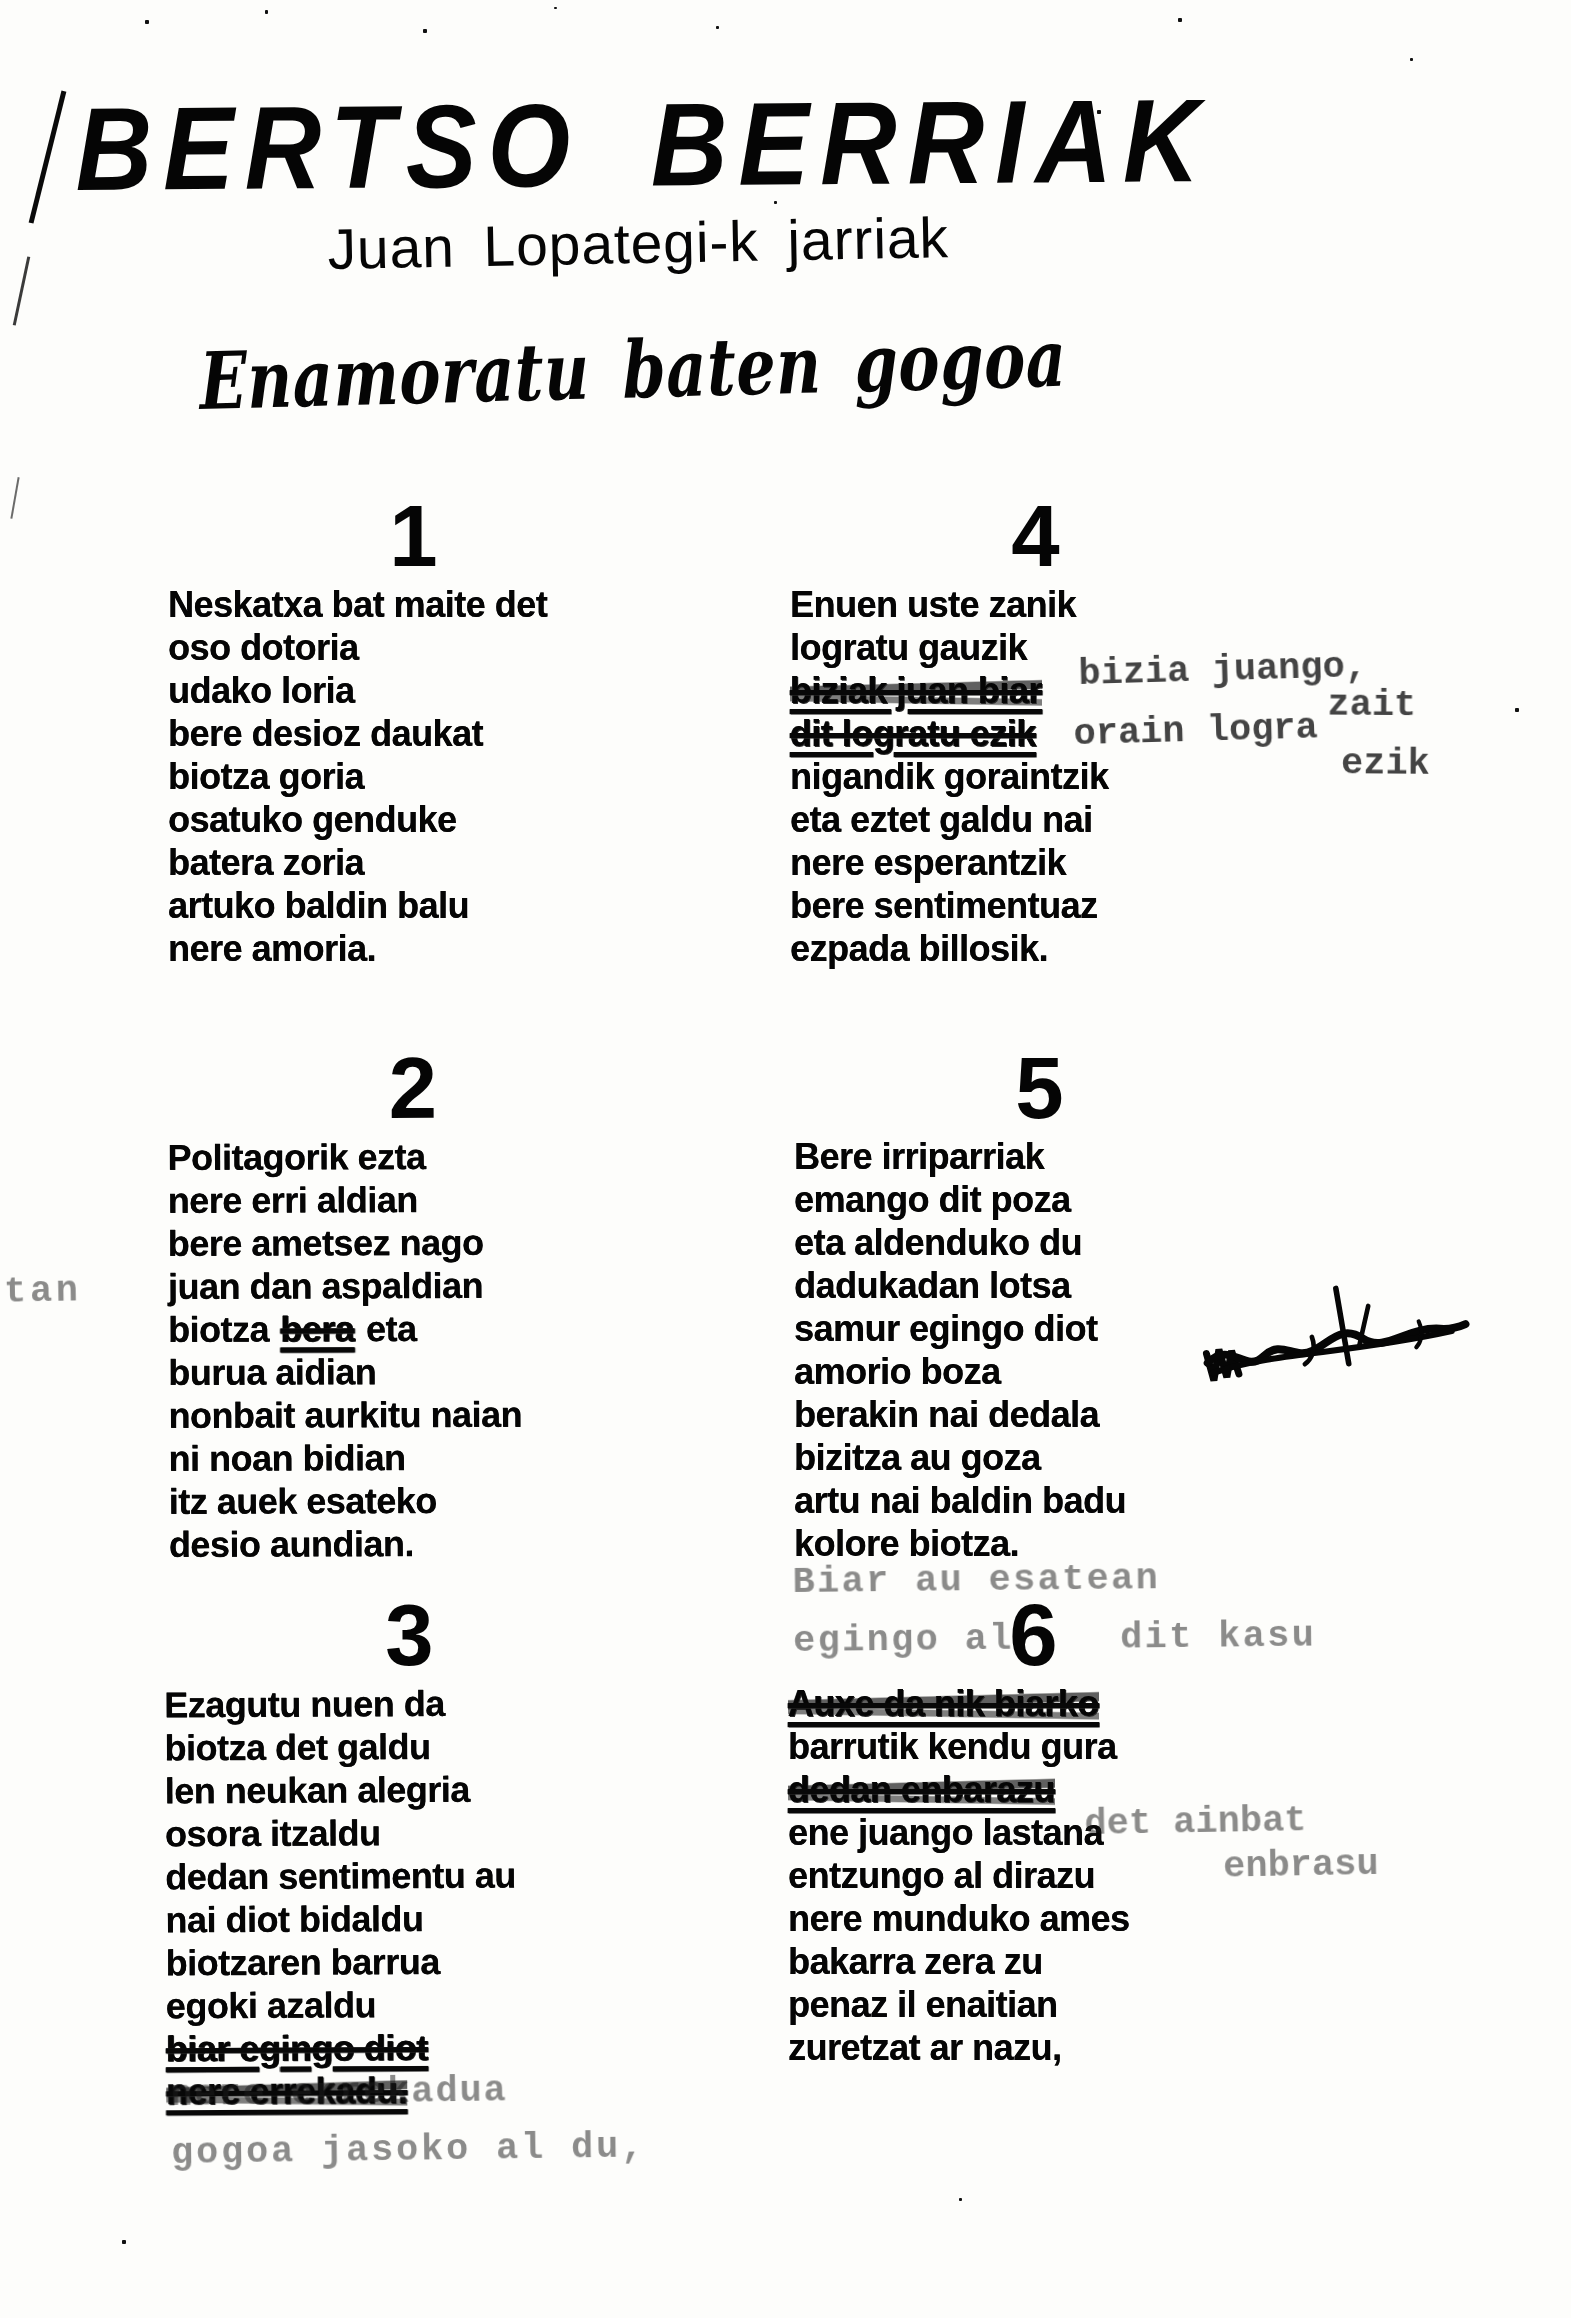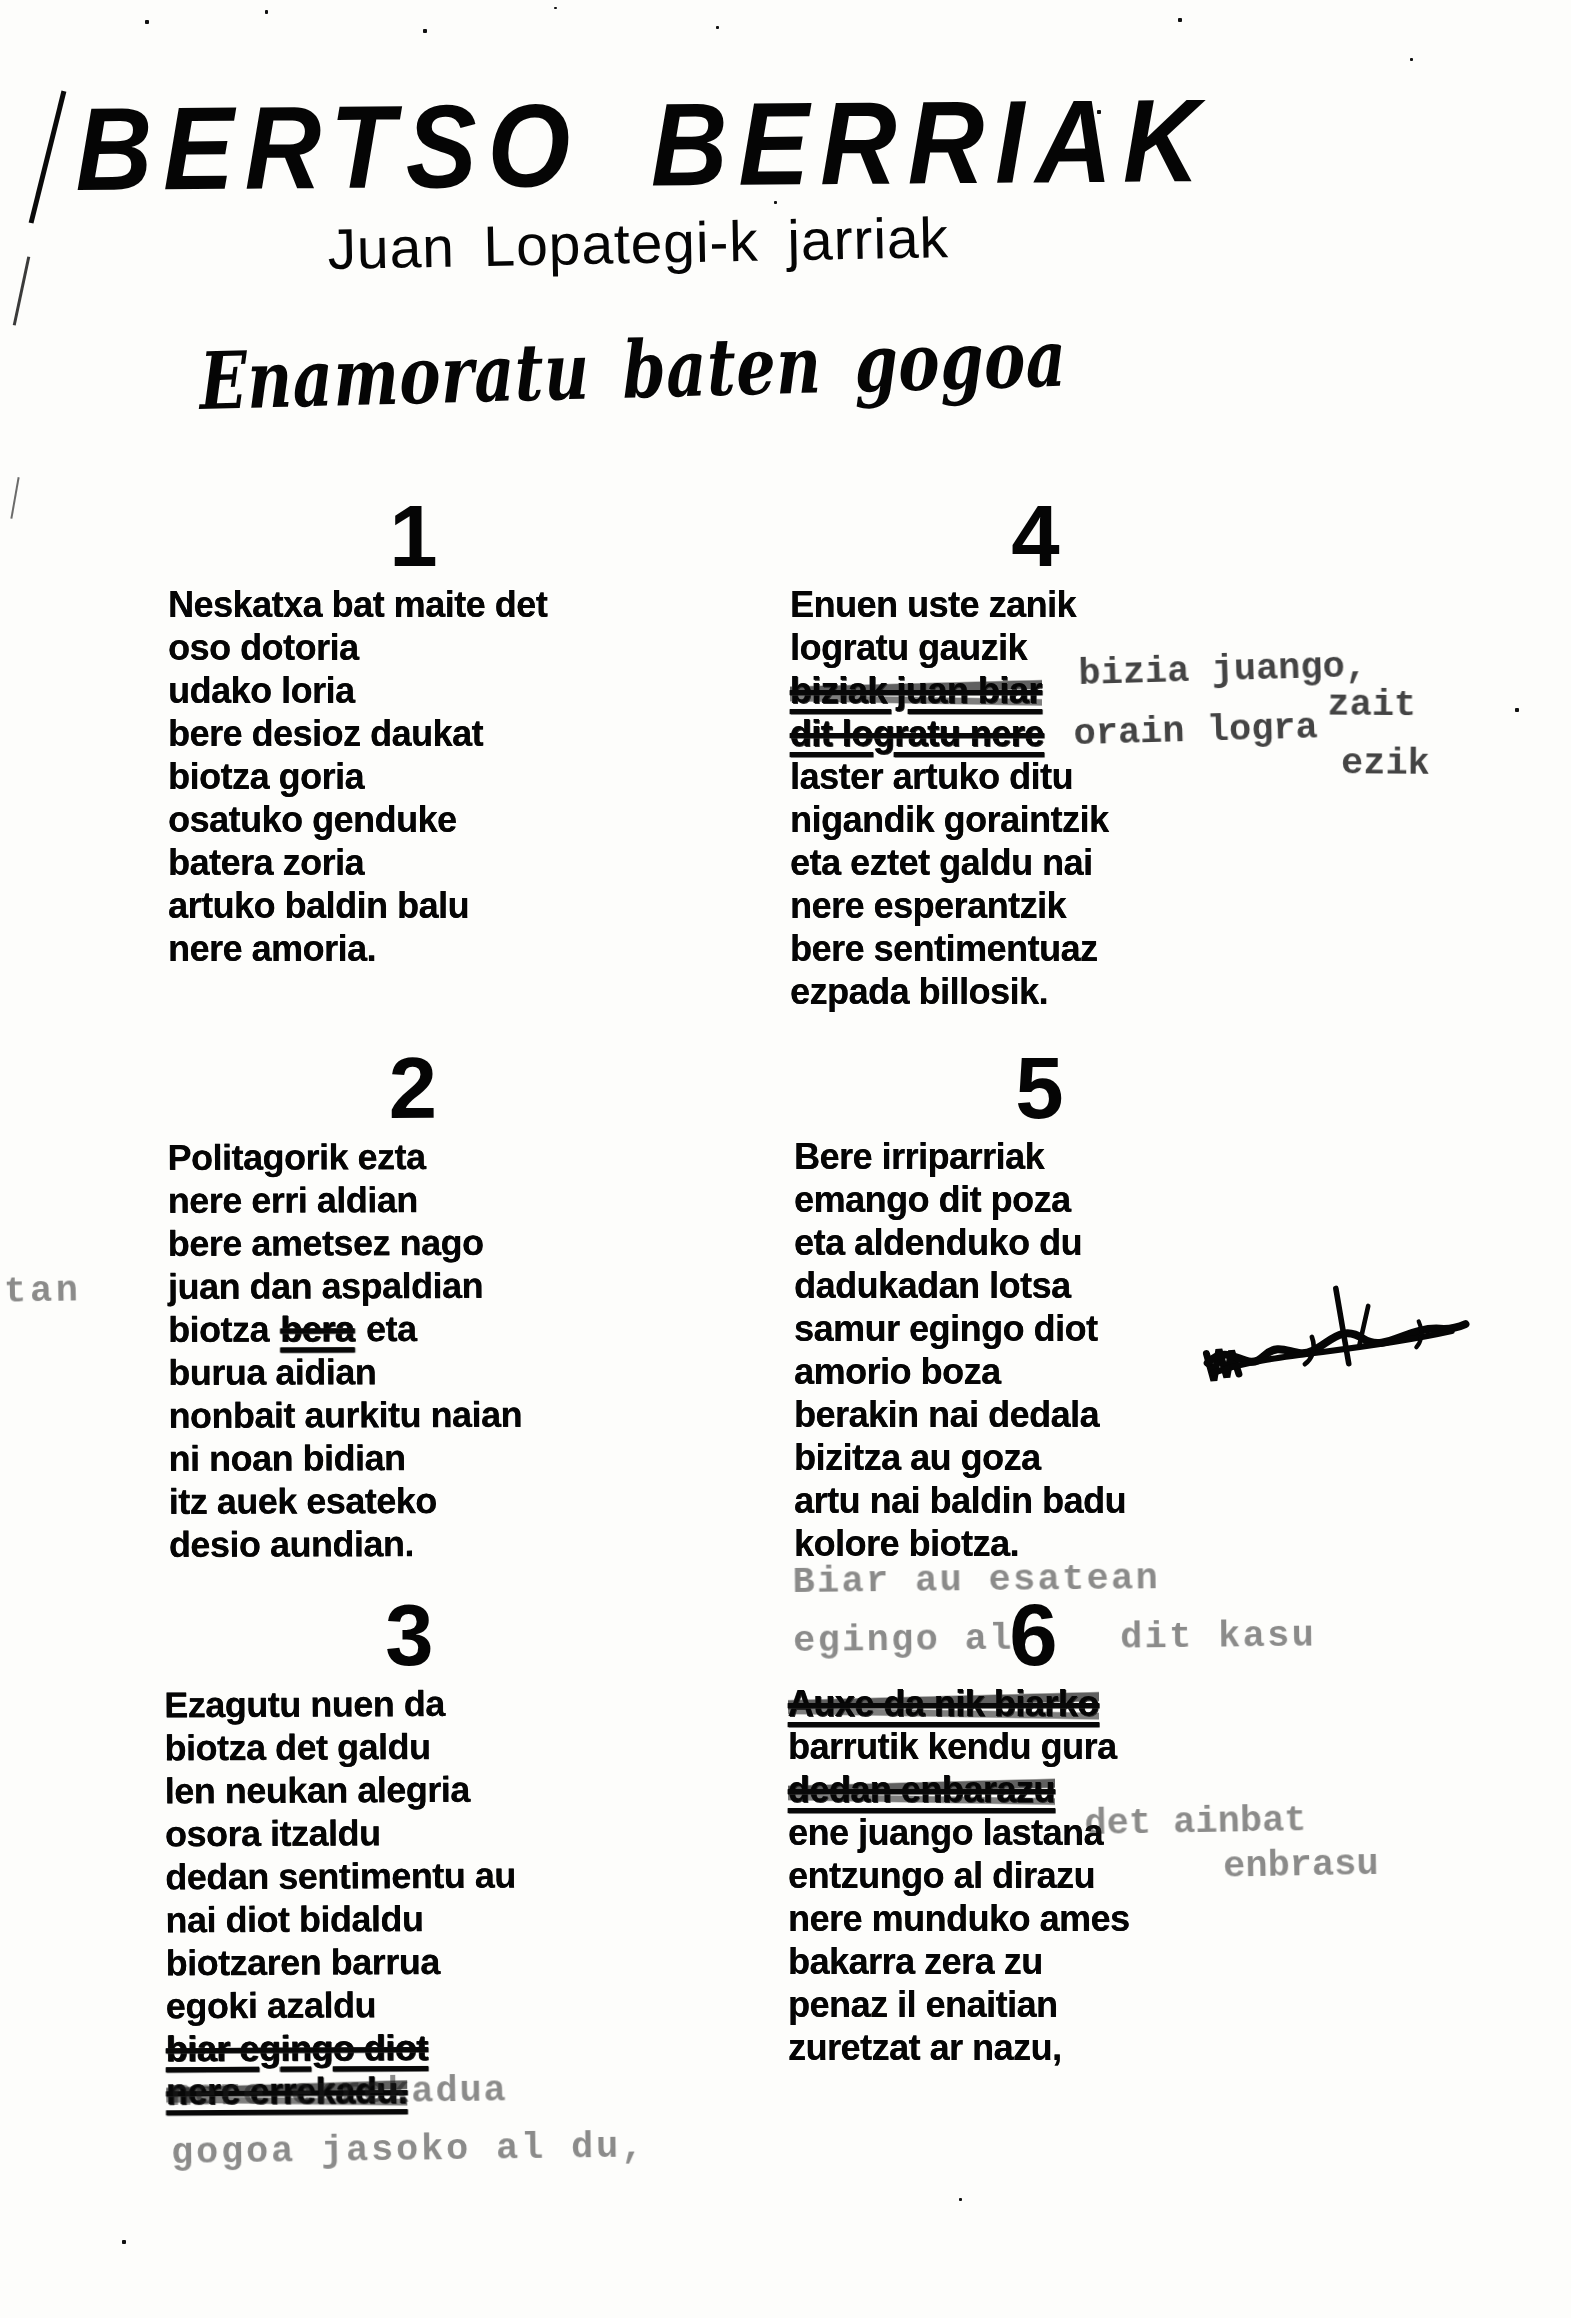--- a/index.html
+++ b/index.html
@@ -151,22 +151,21 @@
         <div class="verse-line"><span class="lt struck">biar egingo diot</span></div>
         <div class="verse-line"><span class="lt struck heavy">nere errekadu.</span></div>
       </div>
     </section>
   <section class="verse v4">
       <div class="verse-number">4</div>
       <div class="verse-lines">
         <div class="verse-line"><span class="lt">Enuen uste zanik</span></div>
         <div class="verse-line"><span class="lt">logratu gauzik</span></div>
         <div class="verse-line"><span class="lt struck heavy">biziak juan biar</span></div>
-        <div class="verse-line"><span class="lt struck">dit logratu nere</span></div>
-        <div class="verse-line"><span class="lt">laster artuko ditu</span></div>
+        <div class="verse-line"><span class="lt struck">dit logratu ezik</span></div>
         <div class="verse-line"><span class="lt">nigandik goraintzik</span></div>
         <div class="verse-line"><span class="lt">eta eztet galdu nai</span></div>
         <div class="verse-line"><span class="lt">nere esperantzik</span></div>
         <div class="verse-line"><span class="lt">bere sentimentuaz</span></div>
         <div class="verse-line"><span class="lt">ezpada billosik.</span></div>
       </div>
     </section>
   <section class="verse v5">
       <div class="verse-number">5</div>
       <div class="verse-lines">

